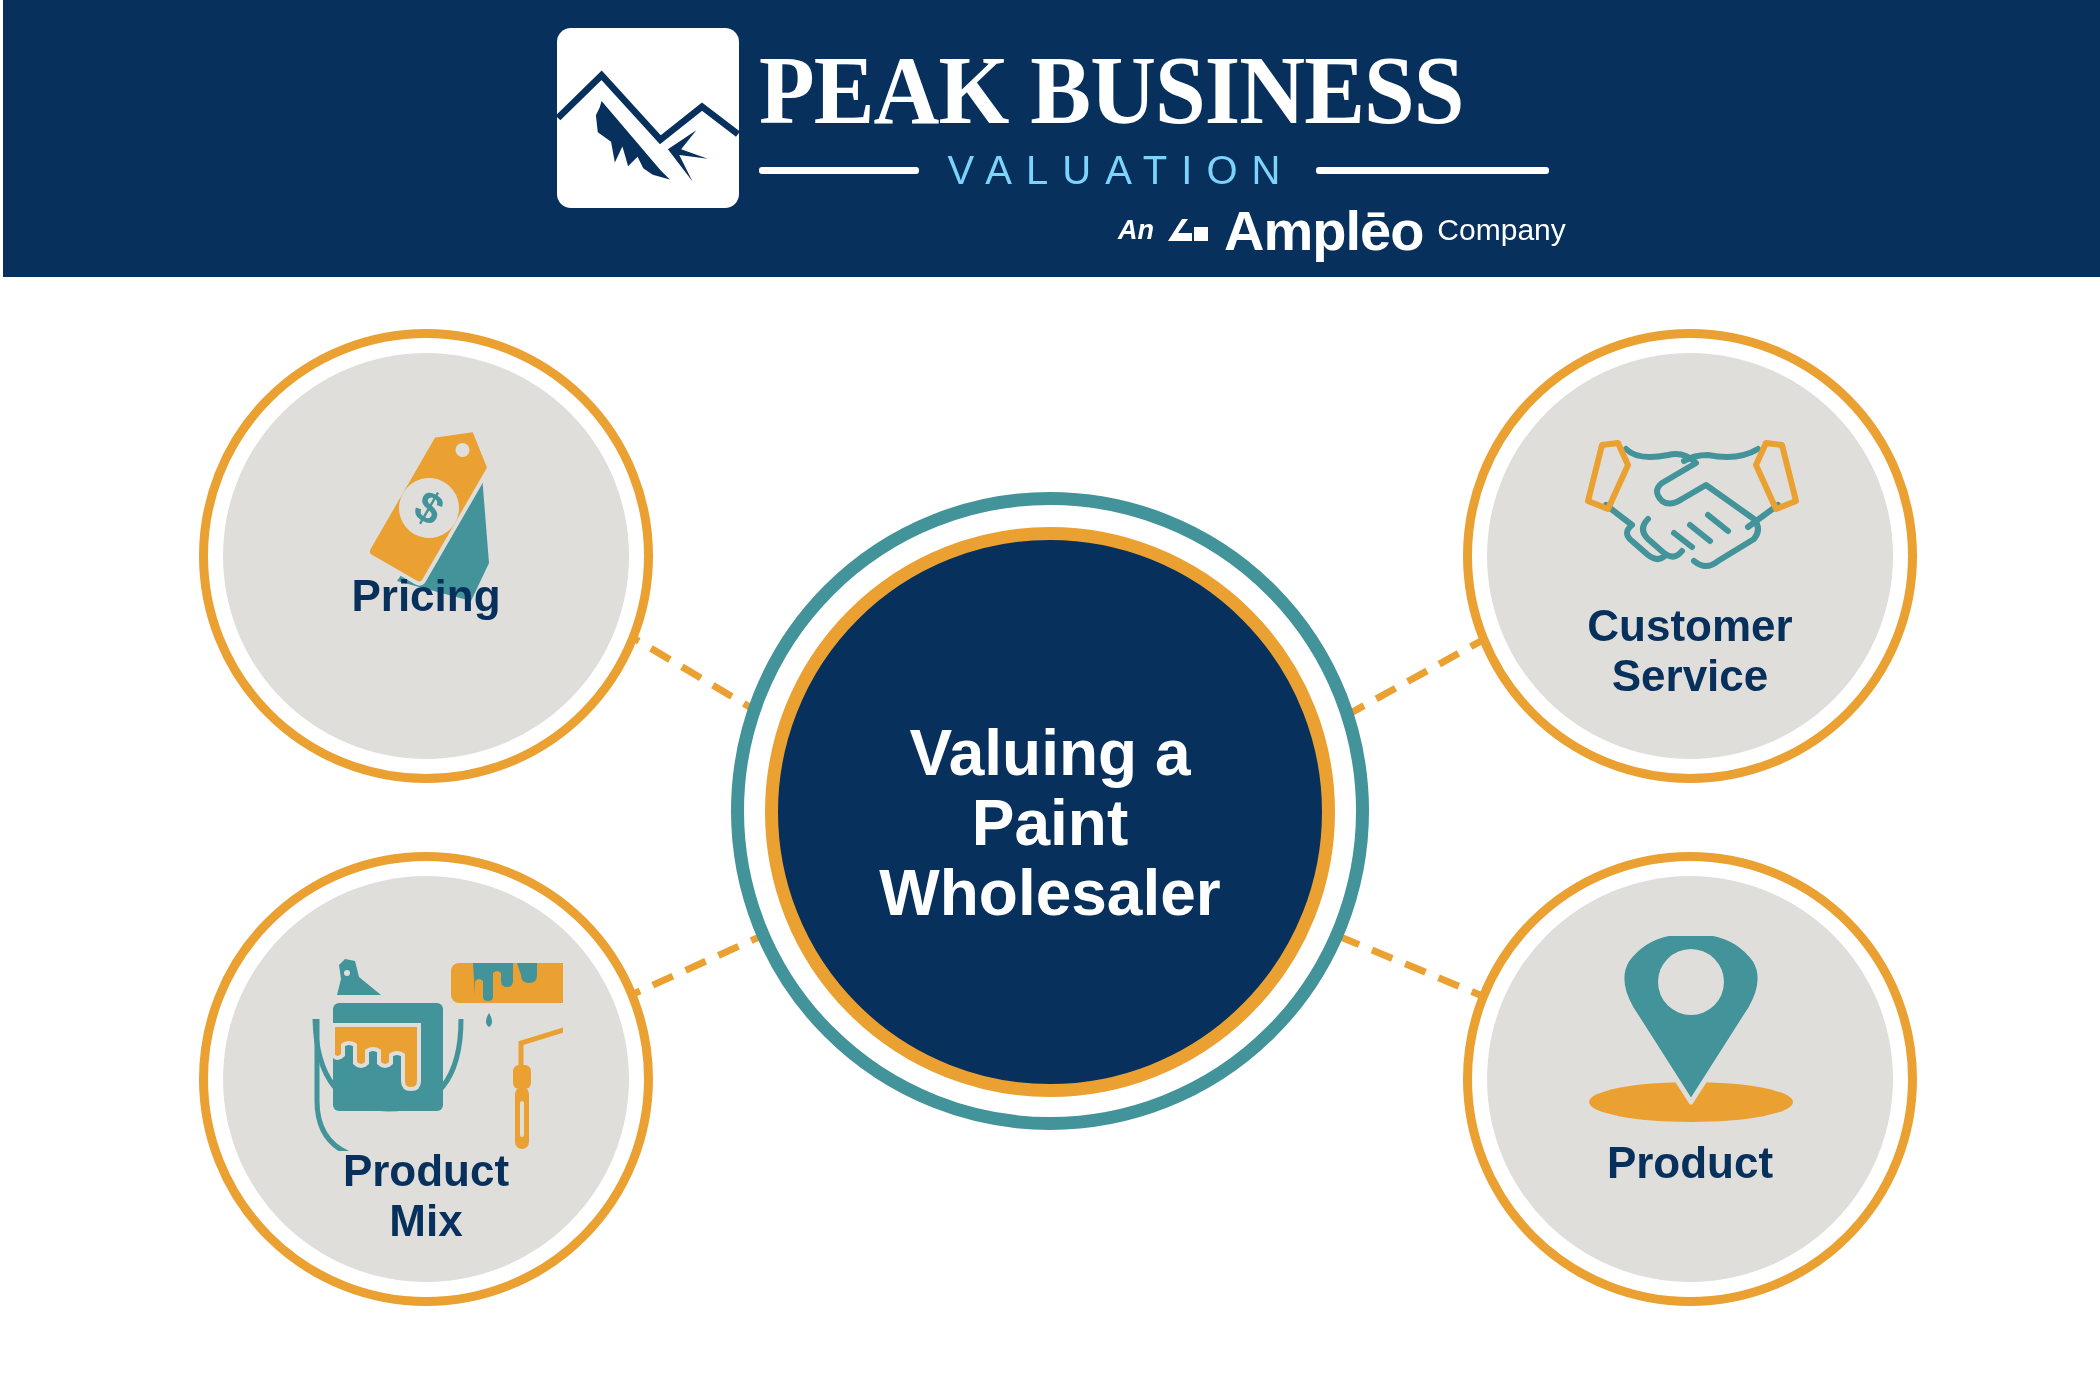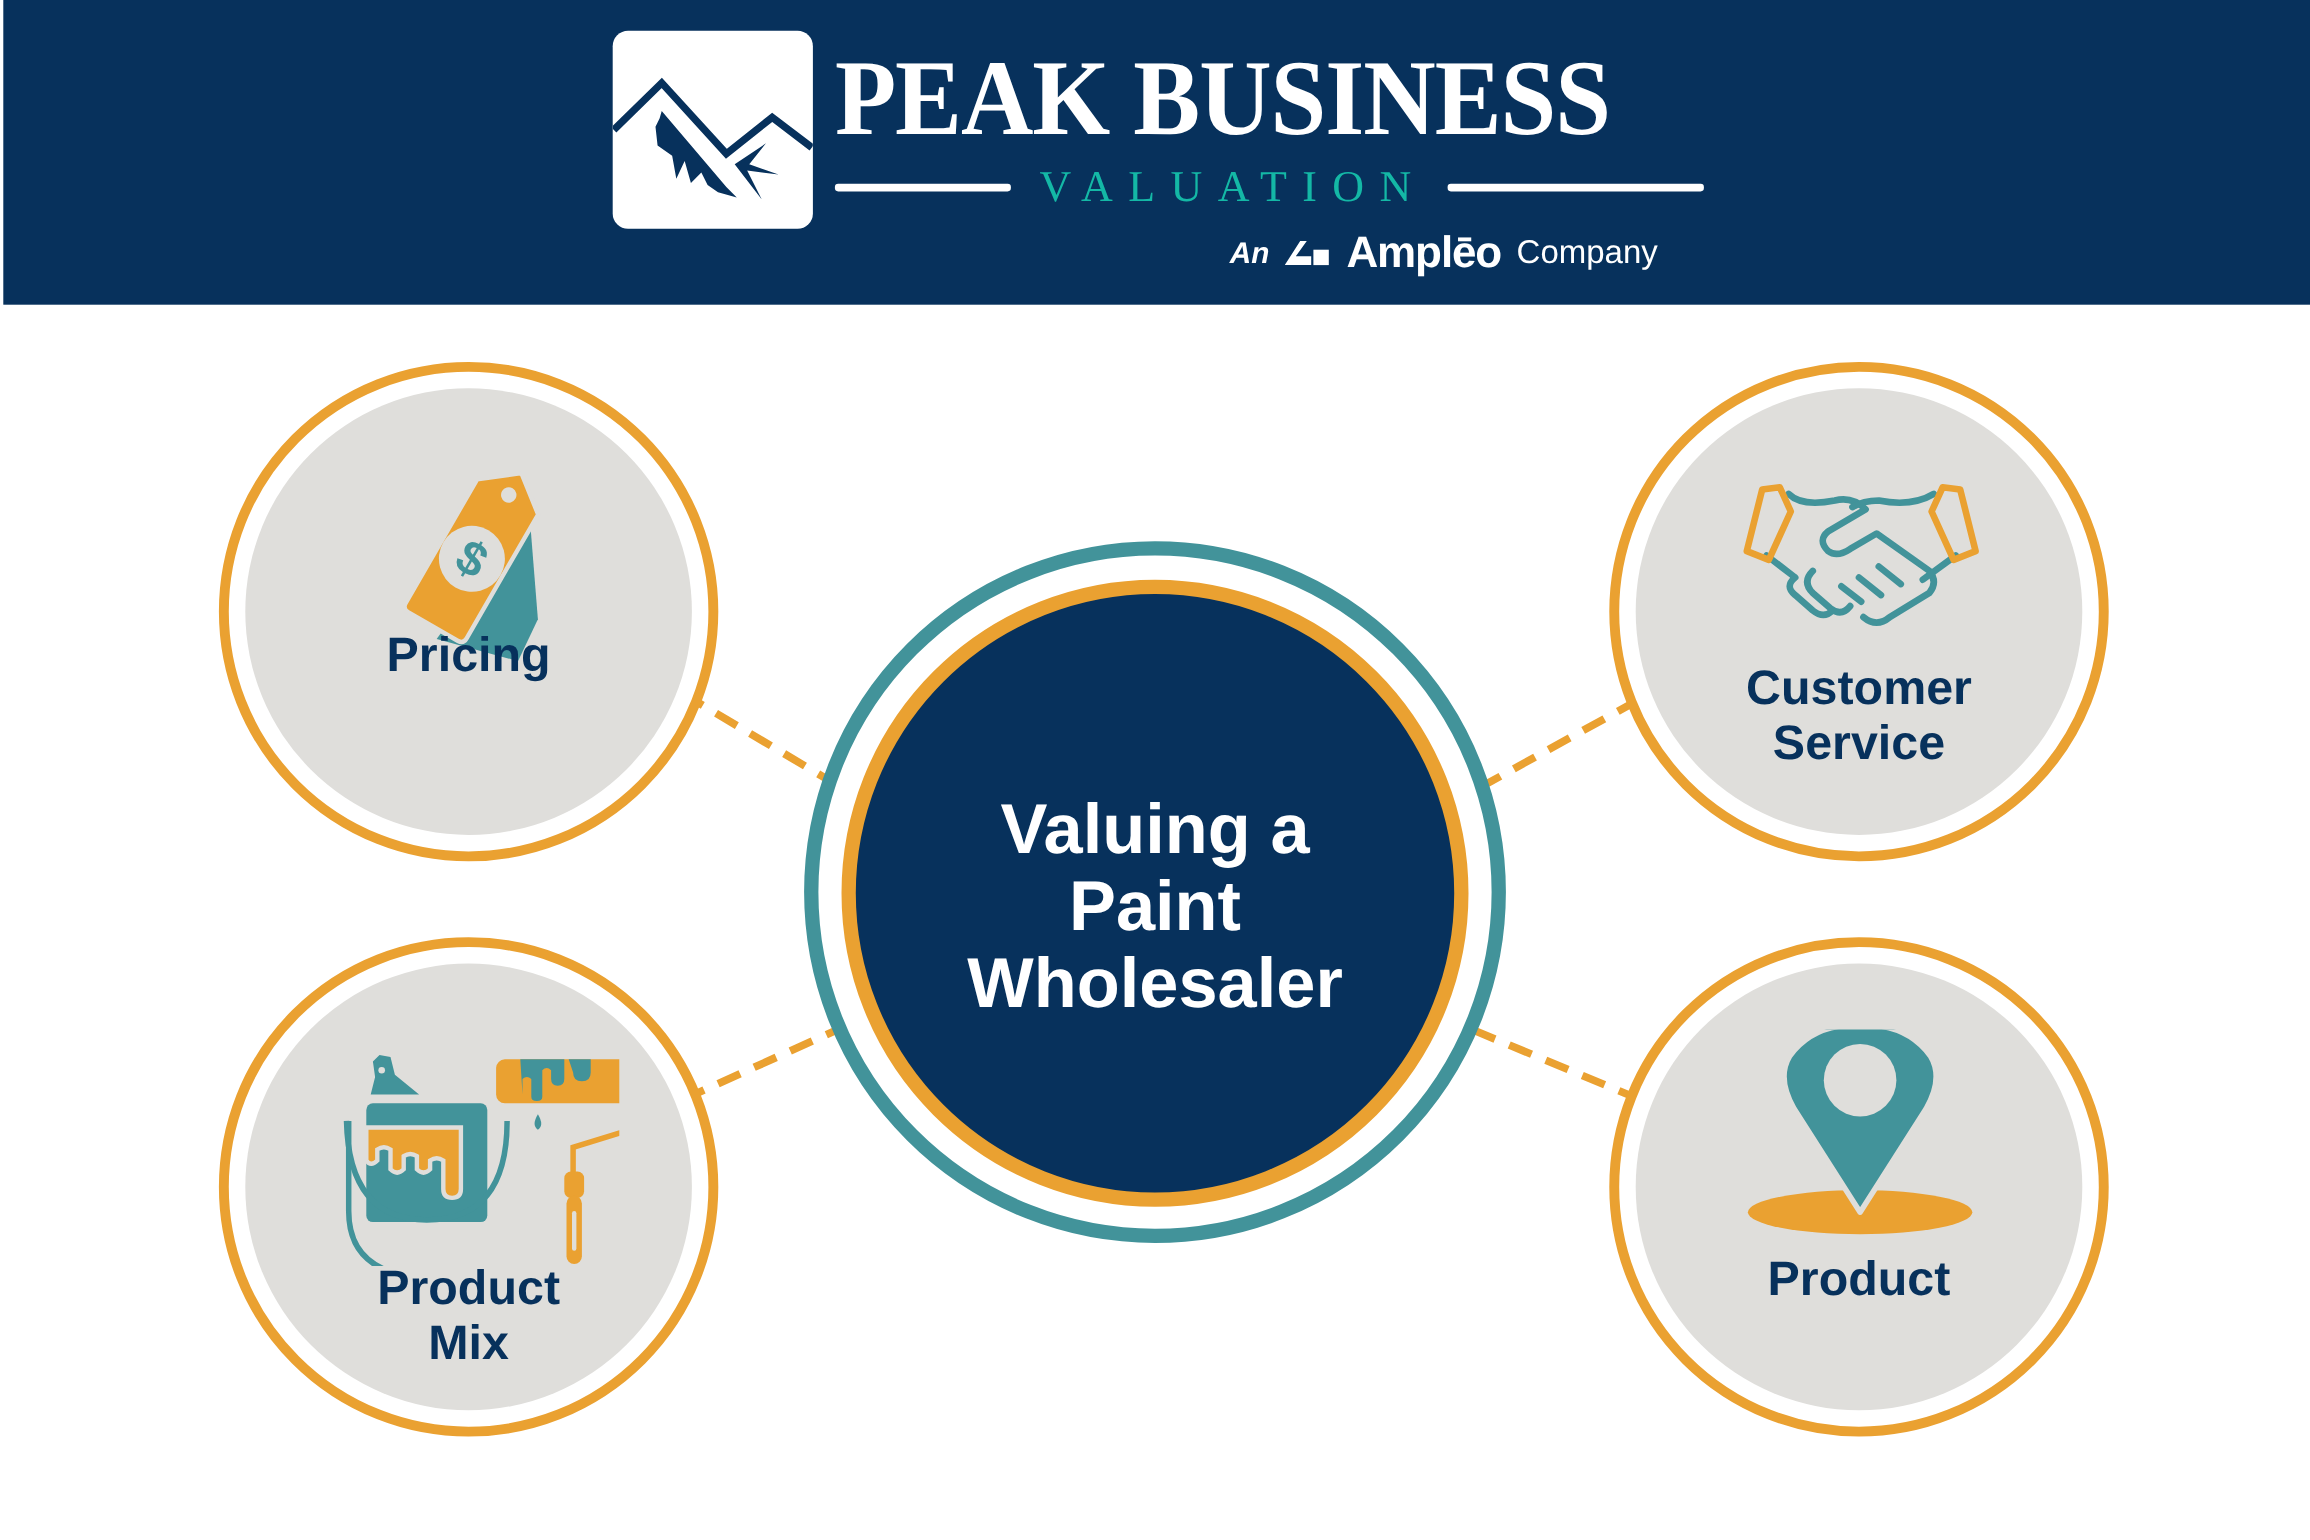--- a/index.html
+++ b/index.html
@@ -26,29 +26,29 @@
   .brand-sub-row {
     position: absolute; left: 756px; top: 148px; width: 790px; height: 44px;
   }
   .brand-rule {
     position: absolute; top: 19px; height: 7px; background: #ffffff; border-radius: 3px;
   }
   .brand-rule.left { left: 0; width: 160px; }
   .brand-rule.right { right: 0; width: 233px; }
   .brand-sub {
     position: absolute; left: 172px; top: 0; width: 380px; text-align: center;
-    font-family: Liberation Serif, serif;
-    font-size: 40px; line-height: 44px; color: #14b8a6; letter-spacing: 14px;
+    font-family: Liberation Sans, sans-serif;
+    font-size: 40px; line-height: 44px; color: #7dd3fc; letter-spacing: 14px;
   }
   .company-line {
     position: absolute; left: 1115px; top: 205px; height: 50px;
     display: flex; align-items: center; gap: 14px; color: #ffffff; white-space: nowrap;
   }
   .company-line .an { font-weight: bold; font-size: 27px; font-style: italic; }
-  .company-line .ampleo { font-weight: bold; font-size: 40px; letter-spacing: -1px; }
+  .company-line .ampleo { font-weight: bold; font-size: 56px; letter-spacing: -1px; }
   .company-line .company { font-weight: normal; font-size: 30px; }
   .ampleo-mark { width: 42px; height: 30px; }
 
   .diagram { position: absolute; left: 0; top: 0; width: 2100px; height: 1400px; }
   .diagram svg.lines { position: absolute; left: 0; top: 0; }
 
   .node {
     position: absolute; width: 454px; height: 454px; border-radius: 50%;
     border: 9px solid #eaa131; box-sizing: border-box; background: #ffffff;
   }

